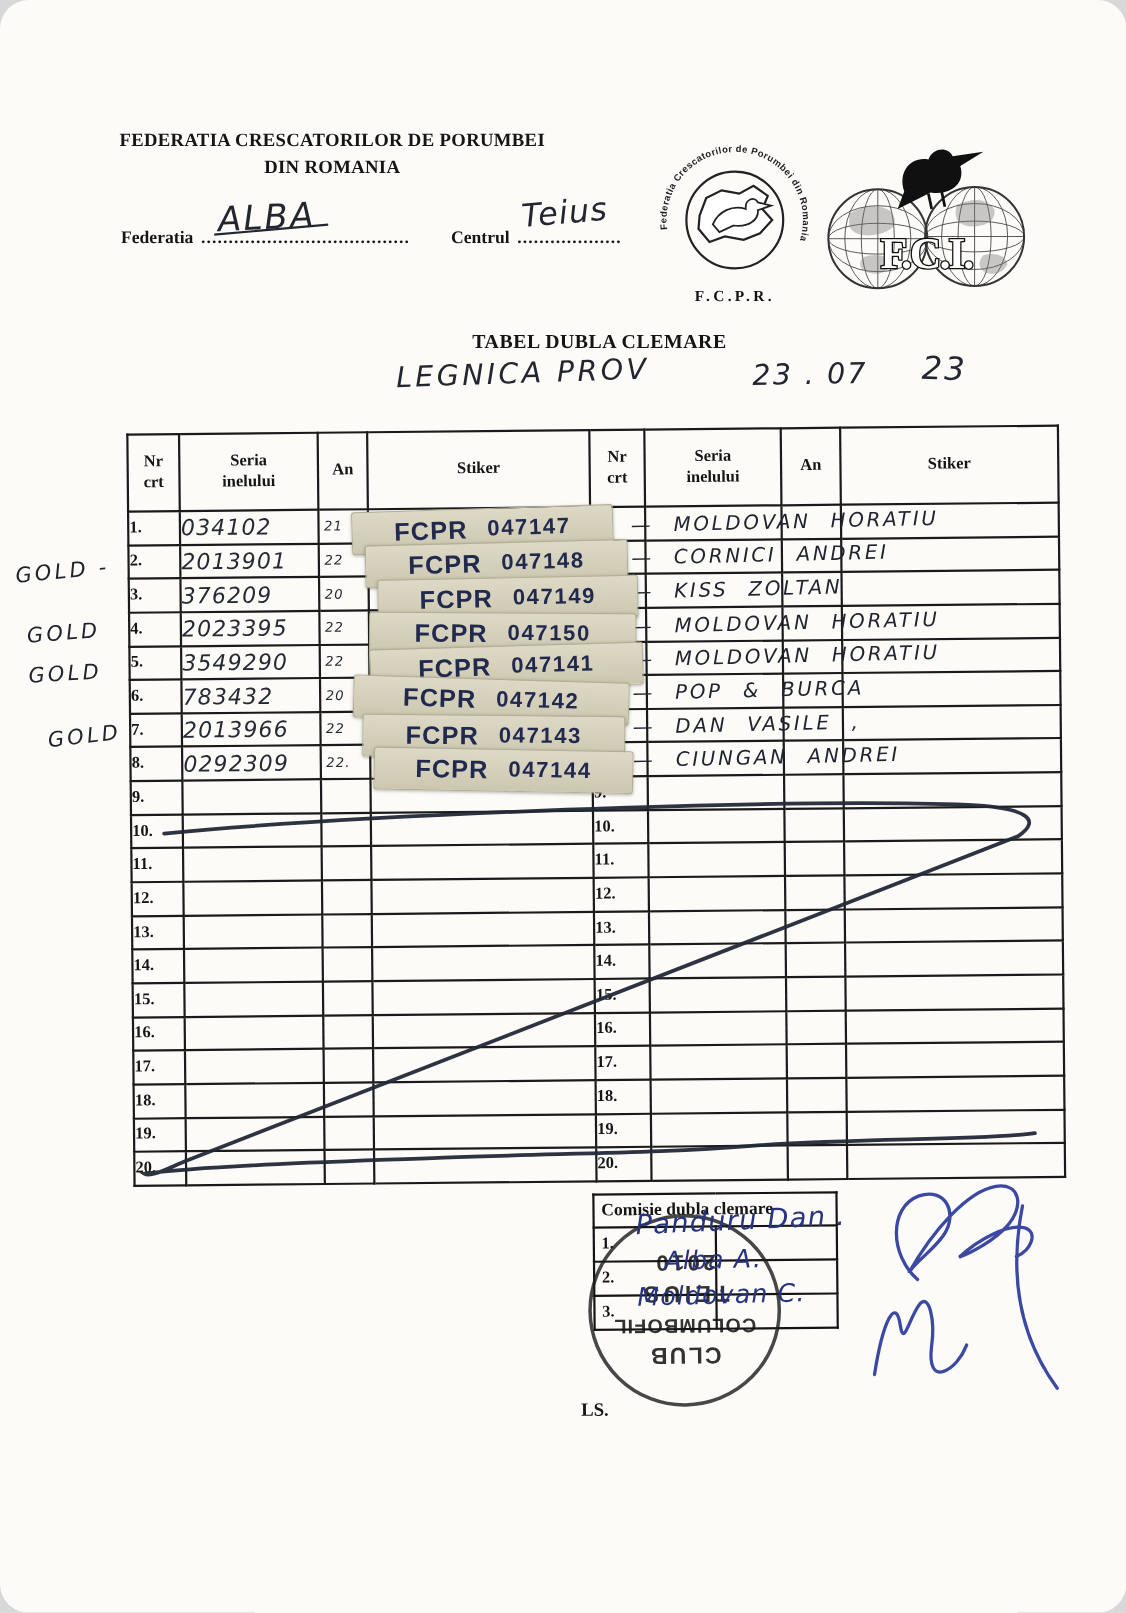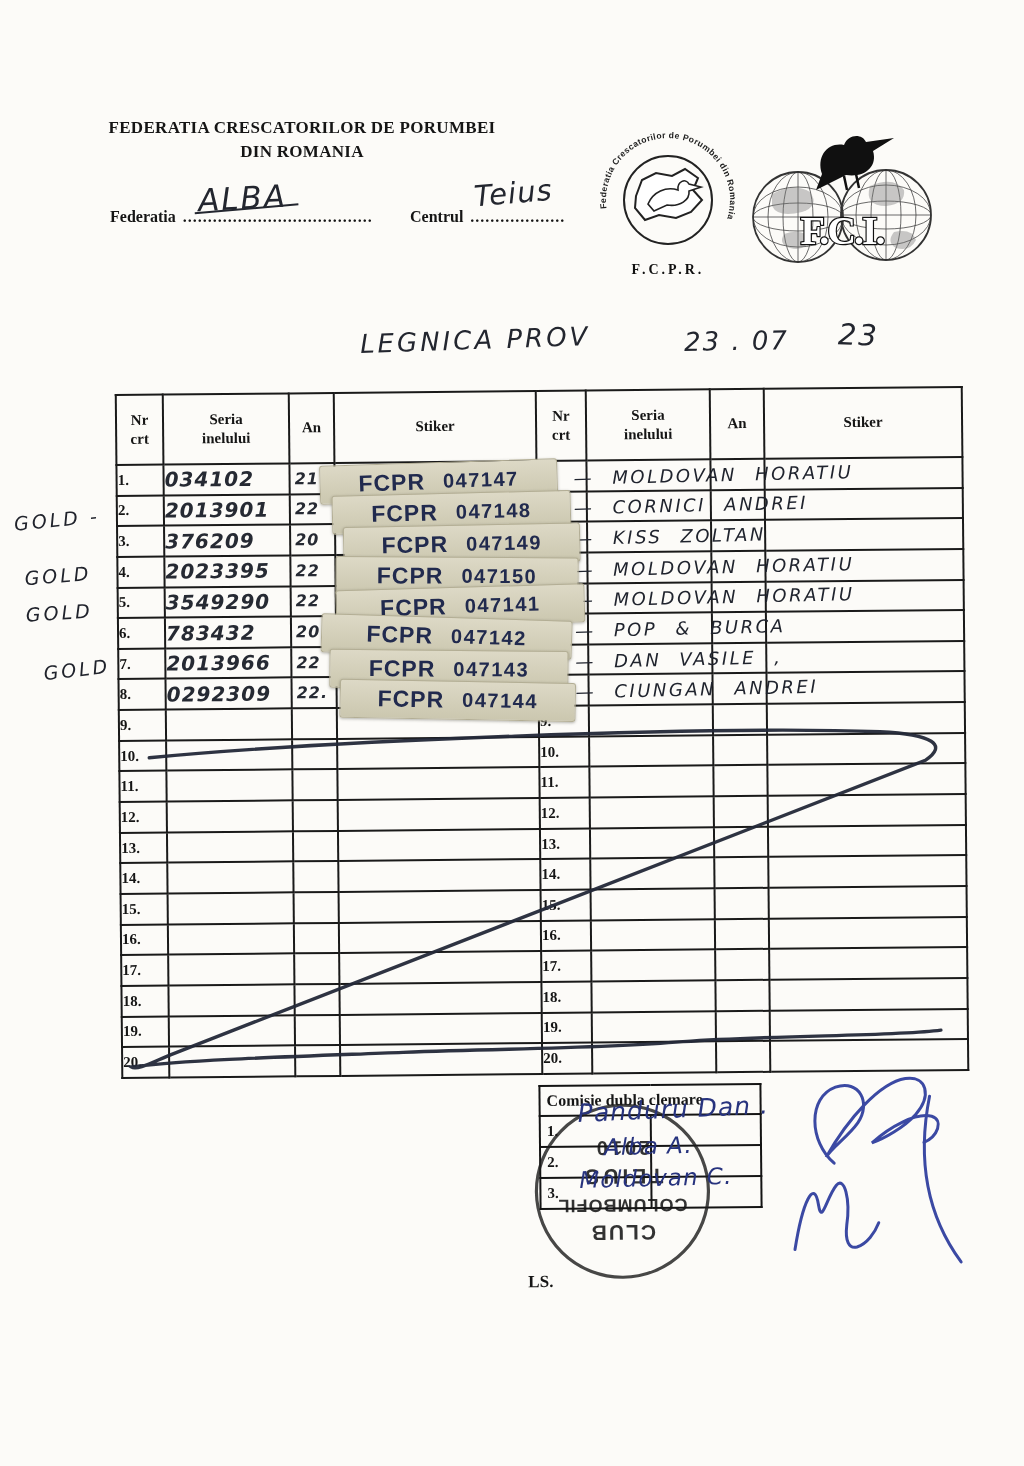--- a/index.html
+++ b/index.html
@@ -1,17 +1,17 @@
 <!DOCTYPE html>
 <html><head>
 <meta charset="utf-8">
 <style>
   html,body { margin:0; padding:0; background:#d8d8d8; }
   .page { position:relative; width:1024px; height:1466px; margin:0 auto; background:#fcfbf8;
-          overflow:hidden; font-family:"Liberation Serif", serif; color:#151515; }
+          overflow:hidden; font-family:"Liberation Serif", serif; color:#151515;border-radius:26px; }
 
   
   .fed-header { position:absolute; left:95px; top:116px; width:414px; text-align:center;
                 font-weight:bold; font-size:17px; line-height:1.4; letter-spacing:.3px; }
   .assoc-line, .centrul-line { position:absolute; top:208px; font-weight:bold; font-size:16px; white-space:nowrap; }
   .assoc-line { left:110px; } .centrul-line { left:410px; }
   .plabel { margin-right:7px; }
   .dots { font-weight:bold; letter-spacing:1px; }
 
   
@@ -37,22 +37,22 @@
 
   
   .main-table-wrap { position:absolute; left:118px; top:390px; }
   table.main { border-collapse:collapse; table-layout:fixed; width:830px; }
   table.main th, table.main td { border:2px solid #1a1a1a; padding:0; overflow:visible; }
   table.main thead th { height:68px; font-size:15px; font-weight:bold; text-align:center;
                         vertical-align:middle; white-space:pre-line; line-height:1.3; }
   table.main tbody tr { height:30.65px; }
   td.cell-nr { font-weight:bold; font-size:15px; padding-left:5px; vertical-align:middle; }
   td.hw-cell { font-family:"DejaVu Sans",sans-serif; font-style:italic; font-size:20px;
-               color:#262a33; padding-left:6px; letter-spacing:1px; vertical-align:middle;font-weight:bold; }
-  td.hw-cell.an { font-size:16px; padding-left:4px; }
+               color:#262a33; padding-left:6px; letter-spacing:1px; vertical-align:middle; }
+  td.hw-cell.an { font-size:12px; padding-left:4px; }
   td.name-cell { vertical-align:middle; }
   .hw-name { display:inline-block; white-space:nowrap; margin-left:-14px; z-index:6;
              font-size:18px; letter-spacing:2.5px; word-spacing:10px; color:#20242e;
              transform:rotate(-0.8deg); }
 
   
   .sticker { position:absolute; height:37px; display:flex; align-items:center; justify-content:center;
              gap:18px; background:linear-gradient(180deg,#ddd9c6,#cbc7af); border:1px solid #b3ae95;
              border-radius:3px; box-shadow:0 1px 3px rgba(40,40,30,.35); z-index:8;
              font-family:"Liberation Sans",sans-serif; color:#212a4e; }
@@ -142,20 +142,21 @@
       <path d="M 150 110 q 18 -4 22 8 q -6 12 -20 8 q -10 -6 -2 -16 z" fill="#777" opacity="0.4" stroke="none"></path>
     </g>
     <circle cx="142" cy="93" r="45" fill="none" stroke="#333" stroke-width="1.8"></circle>
     <g>
       <path d="M 78 52 C 72 34 84 20 100 23 C 104 12 118 11 122 20 L 150 16 L 129 29 C 134 45 120 56 102 53 L 84 62 L 72 68 Z" fill="#101010"></path>
       <path d="M 100 54 l 3 14 M 112 52 l 3 14" stroke="#101010" stroke-width="2.5"></path>
     </g>
     <text x="98" y="122" text-anchor="middle" font-family="Liberation Serif, serif" font-size="40" font-weight="bold" fill="#fff" stroke="#111" stroke-width="2.4" paint-order="stroke" letter-spacing="-2">F.C.I.</text>
   </svg>
 
+  <div class="doc-title">TABEL DUBLA CLEMARE</div>
   <div class="hw hw-concurs">LEGNICA PROV</div>
   <div class="hw hw-date">23 . 07</div>
   <div class="hw hw-year">23</div>
 
   <div class="sheet-lower">
 
     <div class="main-table-wrap">
       <table class="main">
         <thead>
             <tr>

